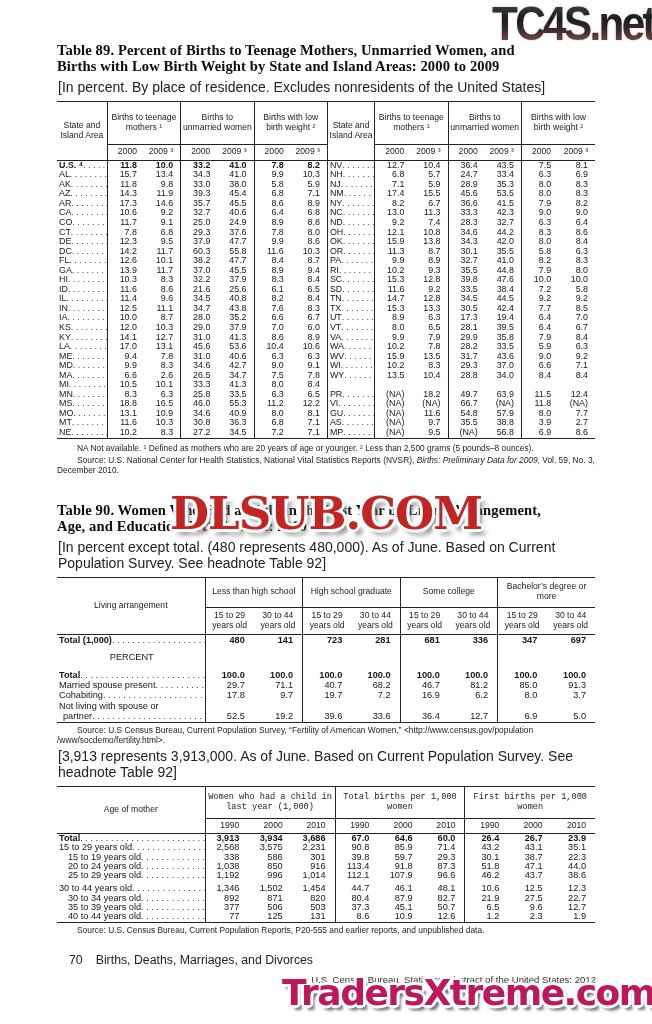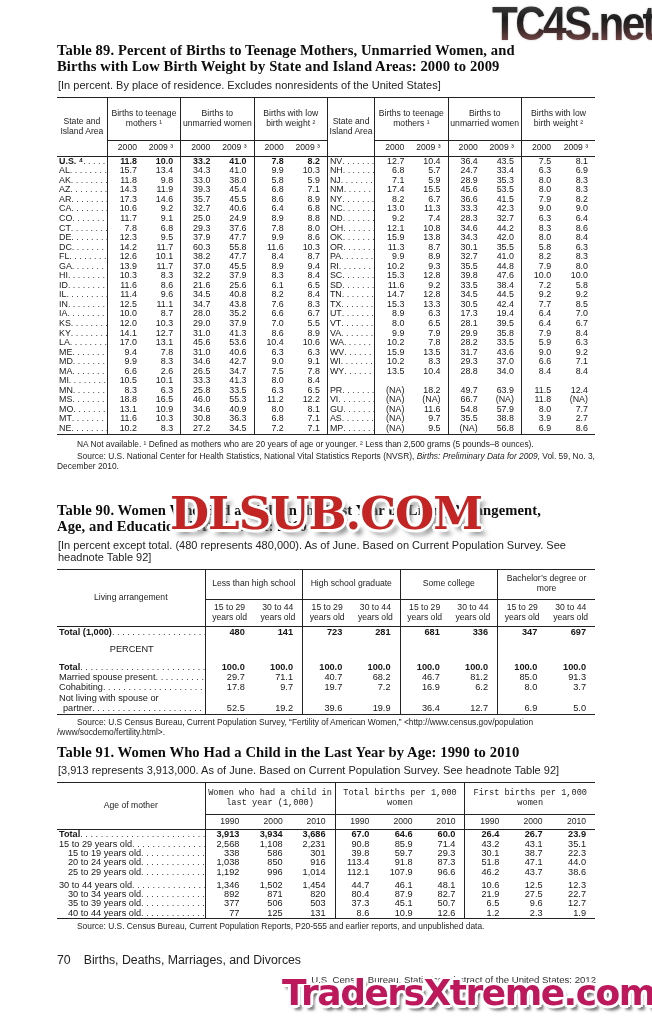--- a/index.html
+++ b/index.html
@@ -2,21 +2,21 @@
 <html><head>
 <meta charset="utf-8">
 <style>
   html,body{margin:0;padding:0;background:#e8e8e8;}
   .page{position:relative;width:652px;height:1024px;background:#fff;overflow:hidden;
         font-family:"Liberation Sans",sans-serif;color:#161616;}
   .sec{position:absolute;left:57px;width:540px;}
   .sec89{top:42px;} .sec90{top:502px;} .sec91{top:744px;}
 
   .ttl{font-family:"Liberation Serif",serif;font-weight:bold;font-size:14.6px;line-height:1.12;color:#0d0d0d;letter-spacing:.1px;}
-  .headnote{font-size:11px;margin:4px 0 6px 1px;color:#222;}
+  .headnote{font-size:14px;margin:4px 0 6px 1px;color:#222;}
 
   table{border-collapse:collapse;table-layout:fixed;width:538px;margin-top:2px;}
   th,td{padding:0;font-weight:normal;overflow:hidden;}
   thead th{font-size:8.6px;line-height:1.15;text-align:center;vertical-align:middle;color:#1c1c1c;}
   .vr{border-left:1px solid #222;}
   table{border-top:1.1px solid #222;border-bottom:1.6px solid #222;}
   .grp{border-bottom:1px solid #222;padding:2px 1px;}
   .yr{border-bottom:1.1px solid #222;}
   .hstub{border-bottom:1.1px solid #222;}
   td.num{text-align:right;white-space:nowrap;}
@@ -48,21 +48,21 @@
   .rowgap td{padding-top:4px;}
   .vbot{vertical-align:bottom;}
   .lbl2{display:flex;align-items:baseline;text-align:right;}
   .lbl2 .lb{padding-left:4px;}
 
   .fnblock{font-size:8.4px;line-height:1.22;margin-top:4px;color:#1c1c1c;}
   .fn-l1{text-indent:20px;}
   .srcblock{font-size:8.4px;line-height:1.22;margin-top:2px;text-indent:20px;color:#1c1c1c;}
   .it{font-style:italic;}
 
-  .footerline{position:absolute;left:57px;top:953px;font-size:12.3px;color:#222;}
+  .footerline{position:absolute;left:69px;top:953px;font-size:12.3px;color:#222;}
   .footerline .pgnum{margin-right:13px;}
   .censusline{position:absolute;right:56px;top:974px;font-size:9.6px;color:#333;}
 
   
   .wm{position:absolute;z-index:6;white-space:nowrap;}
   .wm-top{top:-4px;right:-2px;font-family:"Liberation Sans",sans-serif;font-weight:bold;font-size:48px;
     letter-spacing:-3px;transform:scaleX(.88);transform-origin:100% 0;
     background:linear-gradient(180deg,#474747 8%,#1c1c1c 42%,#3d2a2a 62%,#7c4a4a 85%,#8d5656 100%);
     -webkit-background-clip:text;background-clip:text;color:transparent;
     filter:drop-shadow(0 0 1px rgba(190,190,190,.8));}
@@ -578,21 +578,21 @@
               <span class="stubflex">
                 <span class="lb">KS</span>
                 <span class="dots"></span>
               </span>
             </td>
             <td class="num vr">12.0</td>
             <td class="num">10.3</td>
             <td class="num vr">29.0</td>
             <td class="num">37.9</td>
             <td class="num vr">7.0</td>
-            <td class="num">5.5</td>
+            <td class="num">6.0</td>
             <td class="stub vr">
               <span class="stubflex">
                 <span class="lb">VT</span>
                 <span class="dots"></span>
               </span>
             </td>
             <td class="num vr">8.0</td>
             <td class="num">6.5</td>
             <td class="num vr">28.1</td>
             <td class="num">39.5</td>
@@ -1007,34 +1007,33 @@
             <td class="stub">
               <div>Not living with spouse or</div>
               <div class="lbl2">
                 <span class="lb">partner</span>
                 <span class="dots"></span>
               </div>
             </td>
             <td class="num vr vbot">52.5</td>
             <td class="num vbot">19.2</td>
             <td class="num vr vbot">39.6</td>
-            <td class="num vbot">19.9</td>
+            <td class="num vbot">33.6</td>
             <td class="num vr vbot">36.4</td>
             <td class="num vbot">12.7</td>
             <td class="num vr vbot">6.9</td>
             <td class="num vbot">5.0</td>
           </tr>
         </tbody>
     </table>
 
     <div class="srcblock">Source: U.S Census Bureau, Current Population Survey, “Fertility of American Women,” &lt;http://www.census.gov/population /www/socdemo/fertility.html&gt;.</div>
   </div>
 
   <div class="sec sec91">
-    <div class="ttl">Table 91. Women Who Had a Child in the Last Year by Age: 1990 to 2010</div>
     <div class="headnote">[3,913 represents 3,913,000. As of June. Based on Current Population Survey. See headnote Table 92]</div>
 
     <table class="t91">
       <colgroup>
         <col style="width:148px">
         <col style="width:43.3px">
           <col style="width:43.3px">
           <col style="width:43.3px">
         <col style="width:43.3px">
           <col style="width:43.3px">
@@ -1081,21 +1080,21 @@
             <td class="num b">23.9</td>
           </tr>
           <tr>
             <td class="stub">
               <span class="stubflex">
                 <span class="lb">15 to 29 years old</span>
                 <span class="dots"></span>
               </span>
             </td>
             <td class="num vr">2,568</td>
-            <td class="num">1,108</td>
+            <td class="num">3,575</td>
             <td class="num">2,231</td>
             <td class="num vr">90.8</td>
             <td class="num">85.9</td>
             <td class="num">71.4</td>
             <td class="num vr">43.2</td>
             <td class="num">43.1</td>
             <td class="num">35.1</td>
           </tr>
           <tr>
             <td class="stub ind">

